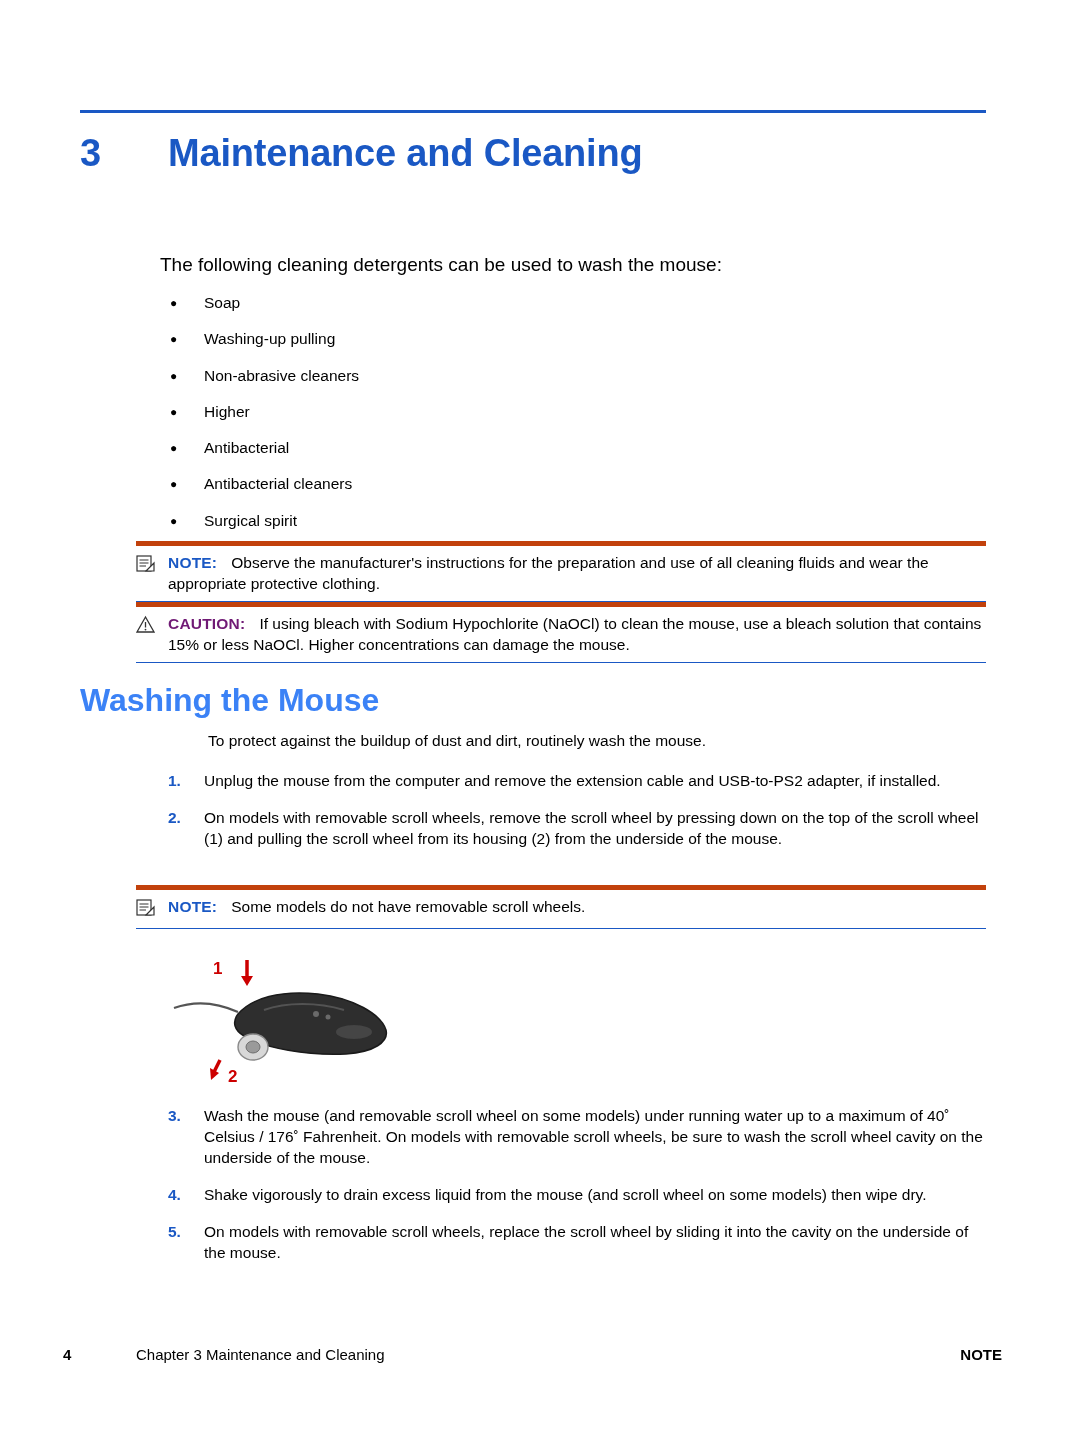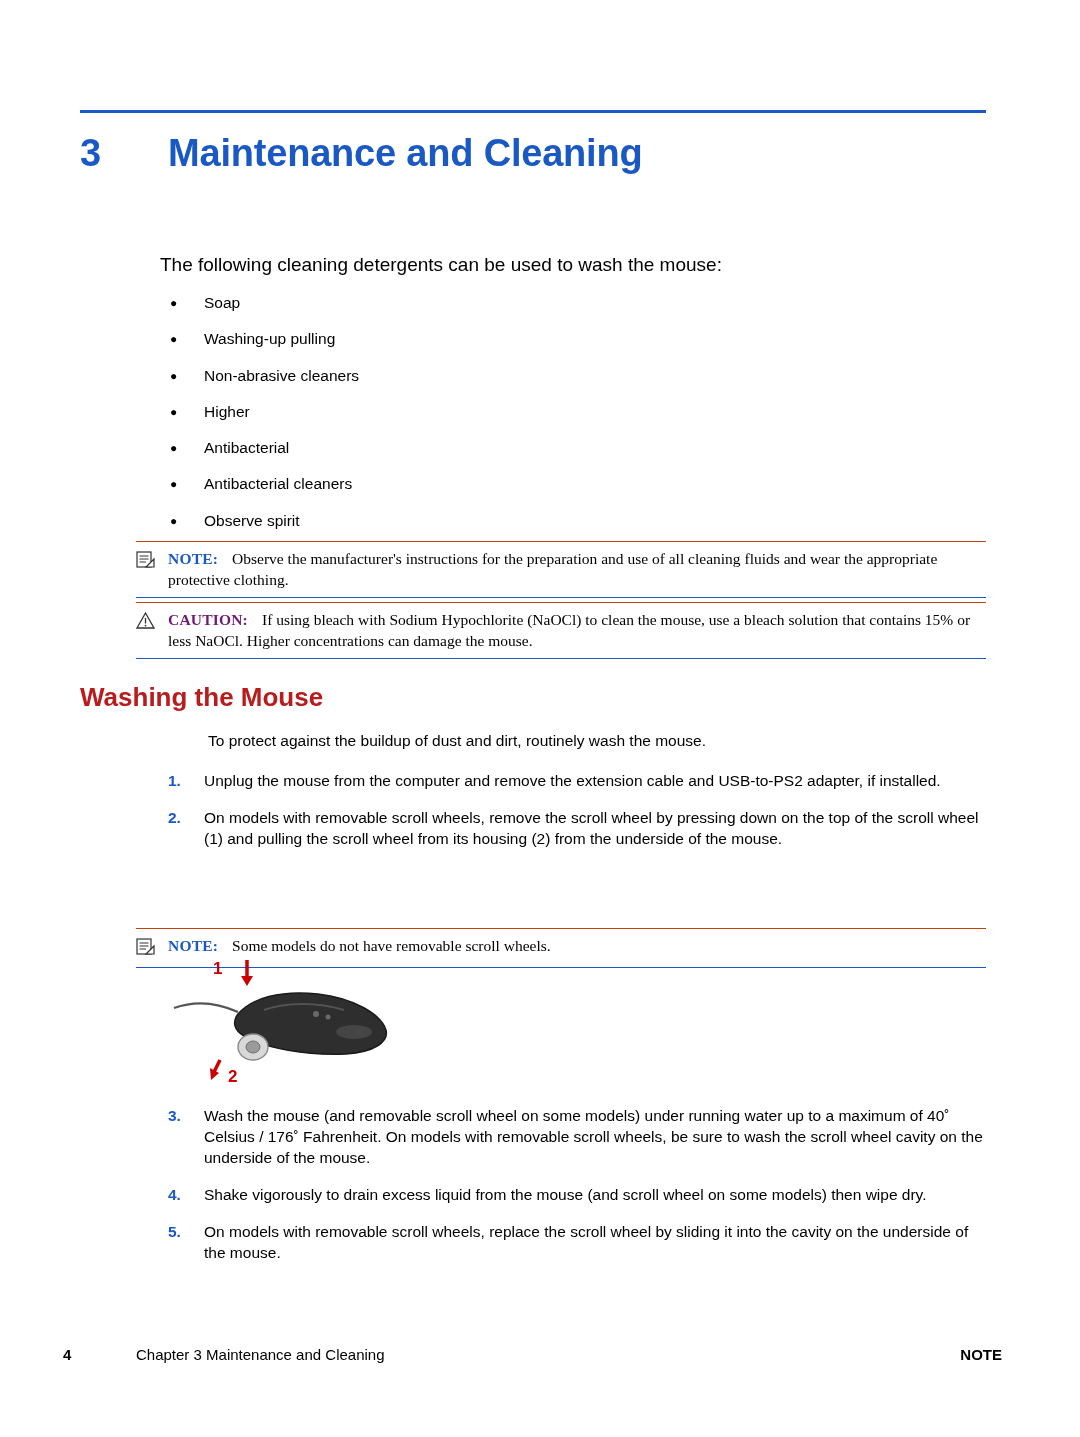--- a/index.html
+++ b/index.html
@@ -79,24 +79,23 @@
   }
   .bullet-text {
     flex: 1 1 auto;
     line-height: 20px;
   }
   .note-block {
     position: absolute;
     left: 136px;
     width: 850px;
     box-sizing: border-box;
-    border-top: 1px solid #c2410c;
+    border-top: 5px solid #c2410c;
     border-bottom: 1px solid #1a58c4;
     padding: 7px 0 7px 0;
-    font-family: Liberation Serif, serif;
   }
   .note-inner {
     display: flex;
     align-items: flex-start;
   }
   .note-icon {
     flex: 0 0 32px;
     width: 32px;
     padding-top: 1px;
   }
@@ -115,23 +114,23 @@
     font-weight: bold;
   }
   .note-gap {
     display: inline-block;
     width: 14px;
   }
   .h2 {
     position: absolute;
     left: 80px;
     top: 682px;
-    font-size: 26px;
-    font-weight: bold;
-    color: #b91c1c;
+    font-size: 32px;
+    font-weight: bold;
+    color: #3b82f6;
   }
   .para {
     position: absolute;
     left: 168px;
     width: 818px;
     font-size: 15.5px;
     line-height: 20.5px;
     margin-left: 40px;
   }
   .steps {
@@ -224,21 +223,21 @@
     <div class="bullet-row">
       <span class="bullet-dot">●</span>
       <span class="bullet-text">Antibacterial</span>
     </div>
     <div class="bullet-row">
       <span class="bullet-dot">●</span>
       <span class="bullet-text">Antibacterial cleaners</span>
     </div>
     <div class="bullet-row">
       <span class="bullet-dot">●</span>
-      <span class="bullet-text">Observe spirit</span>
+      <span class="bullet-text">Surgical spirit</span>
     </div>
   </div>
 
   <div class="note-block" style="top:541px;">
     <div class="note-inner">
       <div class="note-icon">
         <svg width="19" height="19" viewBox="0 0 19 19">
           <rect x="1" y="2" width="14" height="15" fill="#ffffff" stroke="#333333" stroke-width="1.2"></rect>
           <line x1="3.5" y1="6" x2="12.5" y2="6" stroke="#333333" stroke-width="1"></line>
           <line x1="3.5" y1="9" x2="12.5" y2="9" stroke="#333333" stroke-width="1"></line>
@@ -275,21 +274,21 @@
     <div class="step">
       <span class="step-num">1.</span>
       <span class="step-text">Unplug the mouse from the computer and remove the extension cable and USB-to-PS2 adapter, if installed.</span>
     </div>
     <div class="step">
       <span class="step-num">2.</span>
       <span class="step-text">On models with removable scroll wheels, remove the scroll wheel by pressing down on the top of the scroll wheel (1) and pulling the scroll wheel from its housing (2) from the underside of the mouse.</span>
     </div>
   </div>
 
-  <div class="note-block" style="top:928px;">
+  <div class="note-block" style="top:885px;">
     <div class="note-inner">
       <div class="note-icon">
         <svg width="19" height="19" viewBox="0 0 19 19">
           <rect x="1" y="2" width="14" height="15" fill="#ffffff" stroke="#333333" stroke-width="1.2"></rect>
           <line x1="3.5" y1="6" x2="12.5" y2="6" stroke="#333333" stroke-width="1"></line>
           <line x1="3.5" y1="9" x2="12.5" y2="9" stroke="#333333" stroke-width="1"></line>
           <line x1="3.5" y1="12" x2="10" y2="12" stroke="#333333" stroke-width="1"></line>
           <path d="M10 17 L18 9 L18 17 Z" fill="#ffffff" stroke="#333333" stroke-width="1.2"></path>
         </svg>
       </div>

